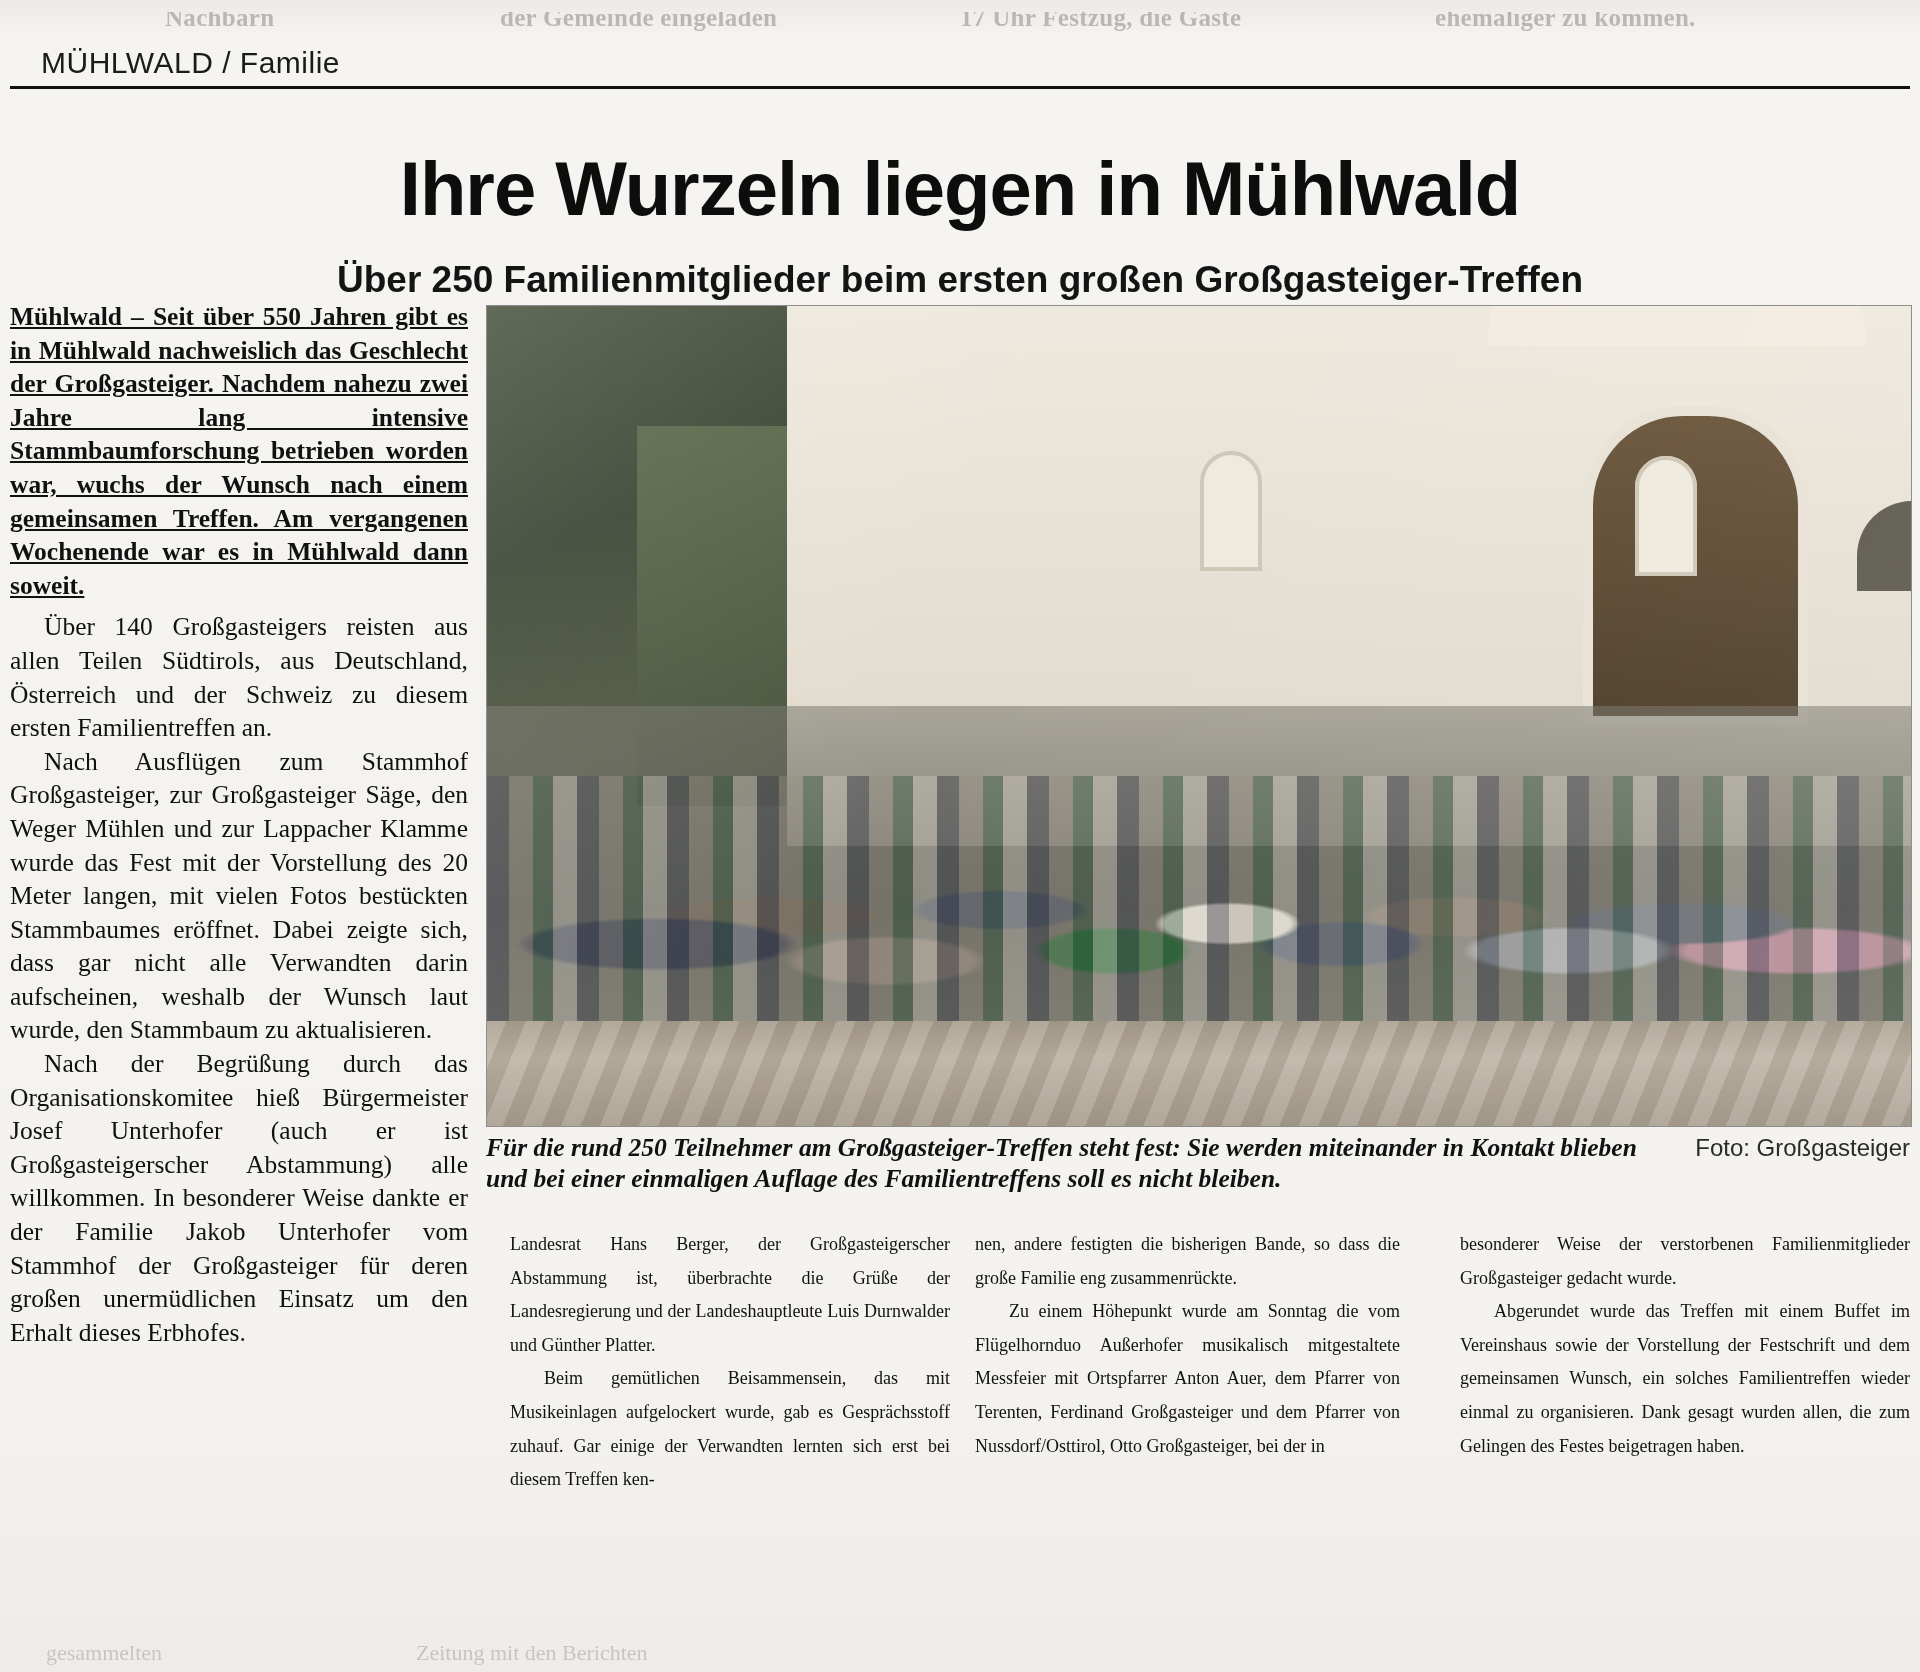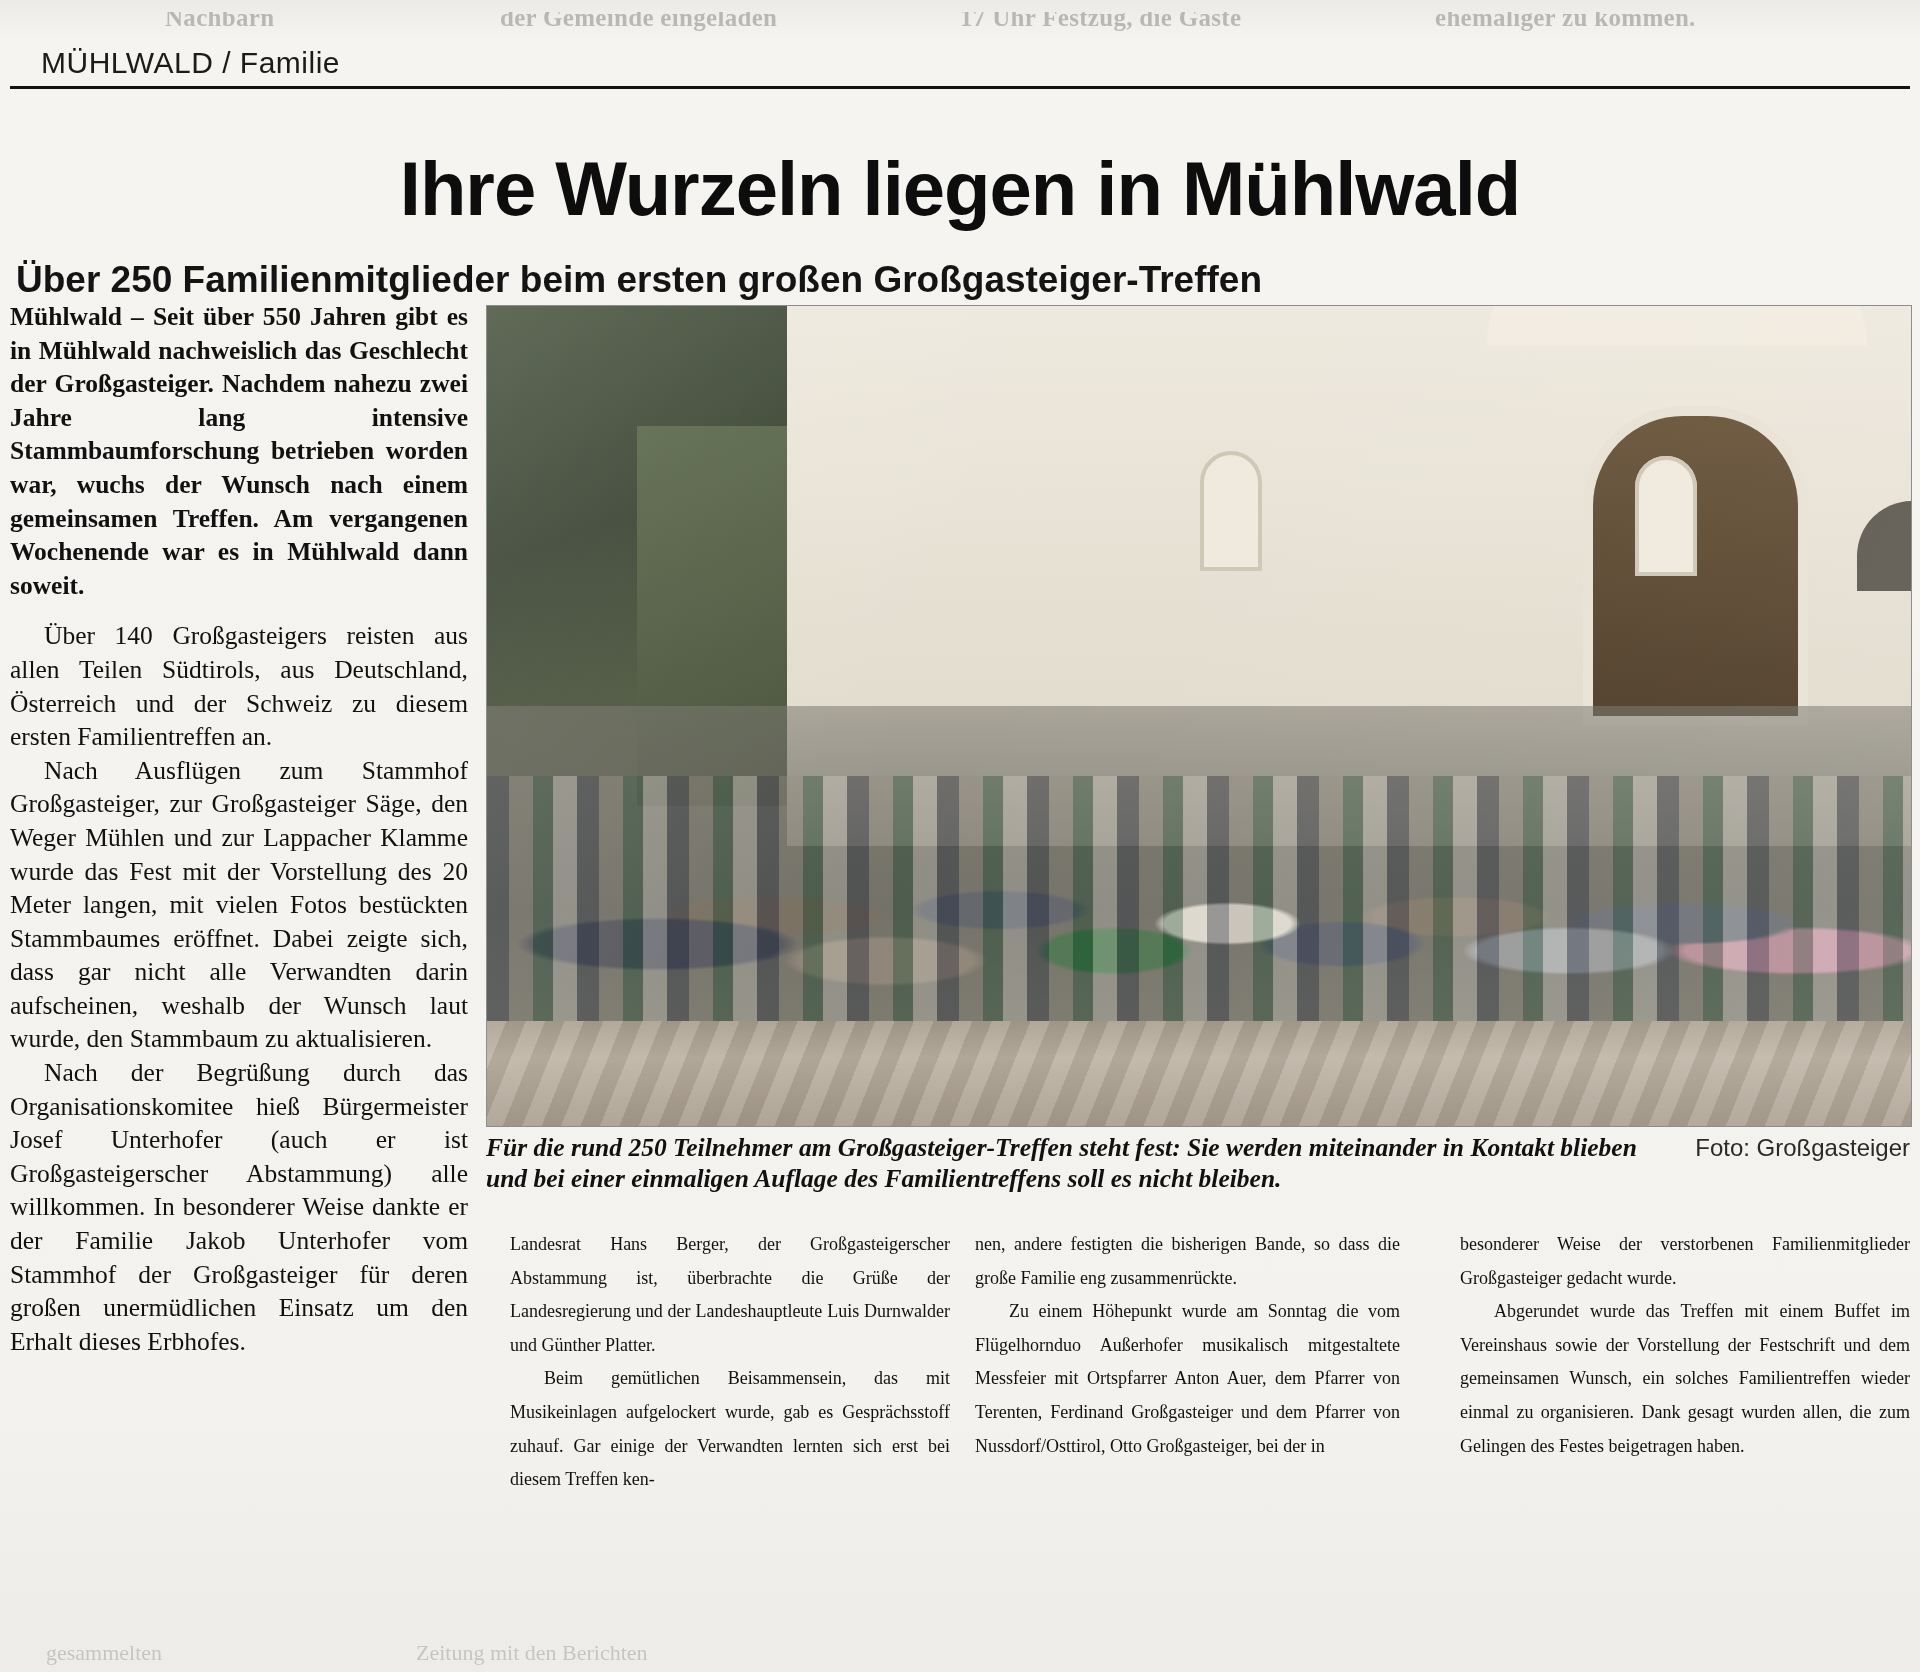--- a/index.html
+++ b/index.html
@@ -86,22 +86,23 @@
     font-family: "Liberation Sans", sans-serif;
     font-weight: bold;
     font-size: 76px;
     line-height: 84px;
     letter-spacing: -1px;
     color: #0d0d0d;
   }
   .subhead {
     position: absolute;
     top: 228px;
-    left: 16px;
+    left: 10px;
     width: 1900px;
+    text-align: center;
     font-family: "Liberation Sans", sans-serif;
     font-size: 37px;
     line-height: 42px;
     color: #141414;
   }
 
   
   .col-left {
     position: absolute;
     top: 300px;
@@ -111,21 +112,22 @@
     font-size: 25.5px;
     line-height: 33.6px;
     text-align: justify;
     color: #111111;
     -webkit-hyphens: auto;
     hyphens: auto;
   }
   .col-left .lead {
     font-weight: bold;
     display: block;
-    margin-bottom: 17px;
+    margin-bottom: 8px;
+    text-decoration: underline;
   }
   .col-left p {
     margin: 0;
     text-indent: 34px;
   }
   .col-left p.first { text-indent: 0; }
 
   
   .photo {
     position: absolute;

